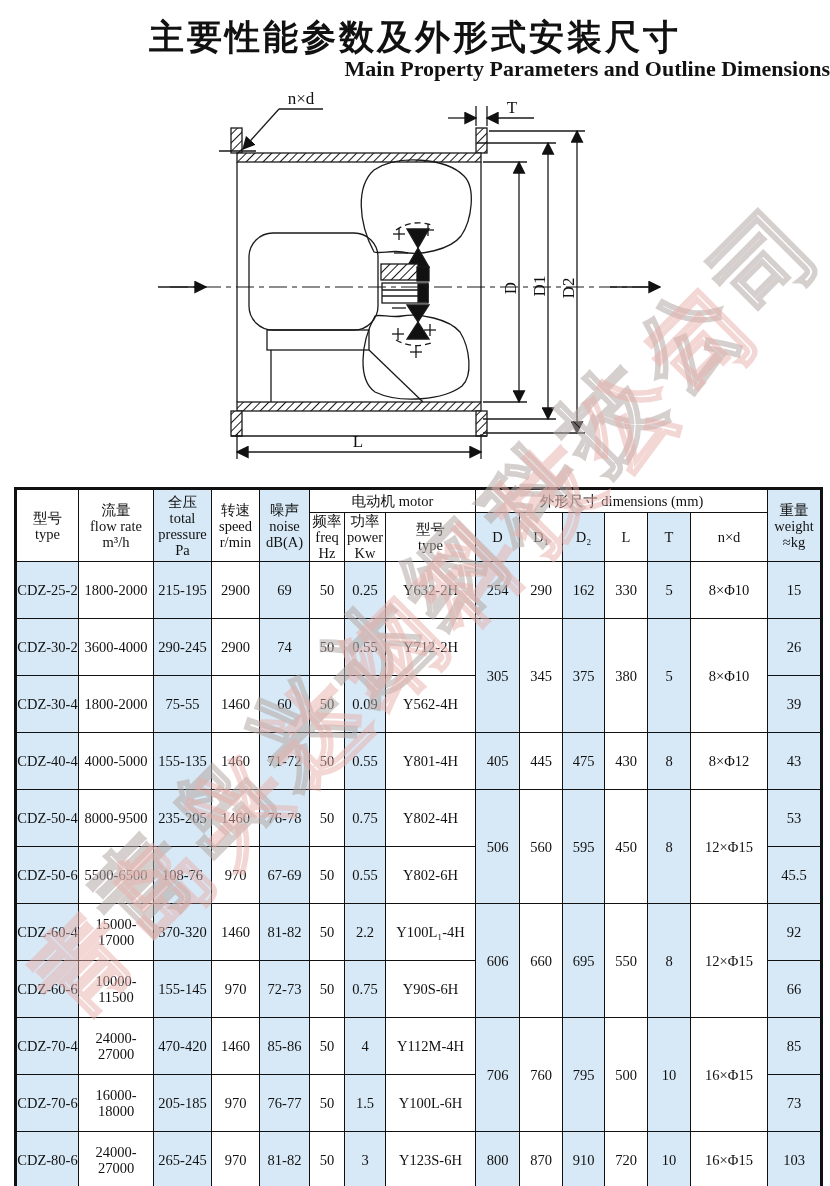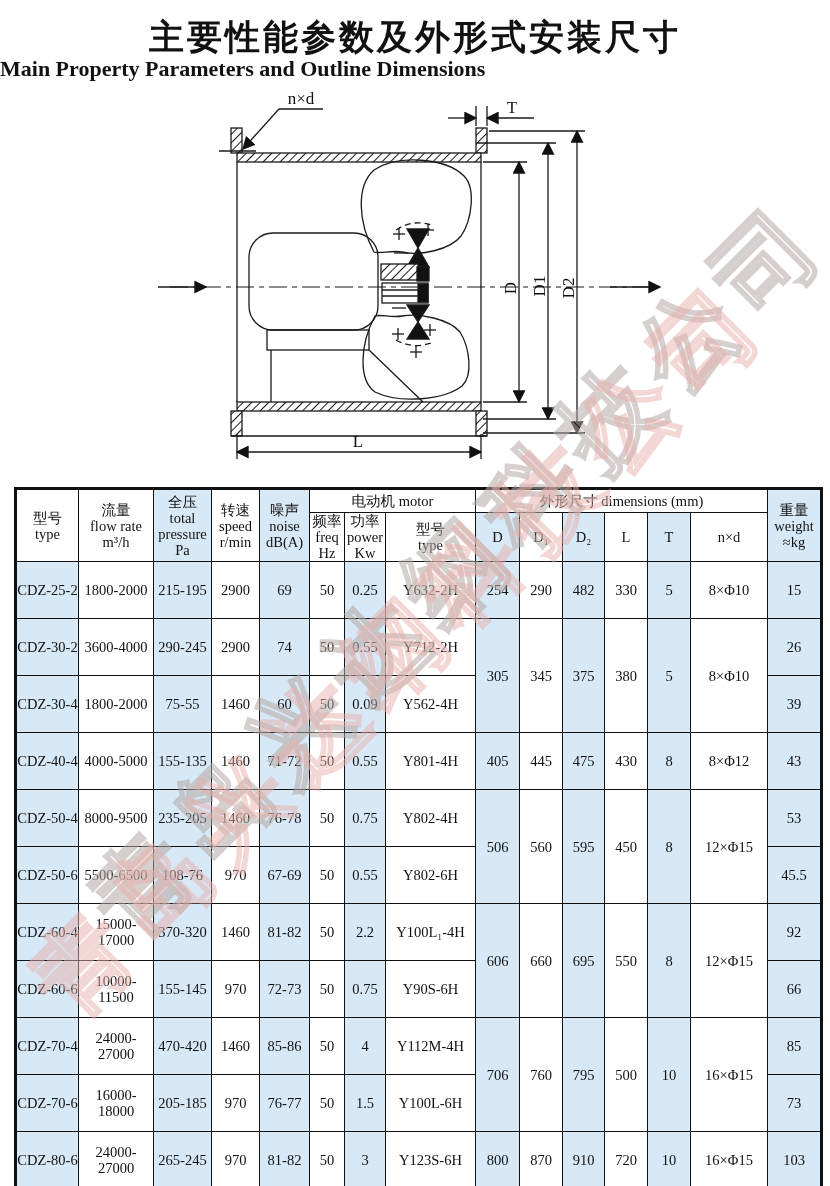--- a/index.html
+++ b/index.html
@@ -1,21 +1,21 @@
 <!DOCTYPE html>
 <html style="--cell-blue: #d7e9f6; --wm-gray: #b4a9a6; --wm-pink: #e8b0ac;"><head>
 <meta charset="utf-8">
 <style>
   html,body{margin:0;padding:0;}
   body{width:830px;height:1186px;background:#ffffff;position:relative;overflow:hidden;
        font-family:"Liberation Serif","DejaVu Serif",serif;color:#111;}
   .page-title-zh{position:absolute;top:14px;left:0;width:100%;text-align:center;
        font-family:"Liberation Sans","DejaVu Sans",sans-serif;font-weight:700;
        font-size:35px;letter-spacing:3px;}
-  .page-title-en{position:absolute;top:56px;left:0;width:100%;text-align:left;
+  .page-title-en{position:absolute;top:56px;left:0;width:100%;text-align:right;
        font-weight:700;font-size:22px;}
   #diagram{position:absolute;left:0;top:85px;}
   #diagram text{font-family:"Liberation Serif","DejaVu Serif",serif;font-size:17px;fill:#111;}
   table{position:absolute;left:14px;top:487px;border-collapse:collapse;table-layout:fixed;
         border:3px solid #111;}
   th,td{border:1.2px solid #111;text-align:center;vertical-align:middle;padding:0;
         font-weight:normal;font-size:14.5px;line-height:16px;background:#fff;}
   thead tr:first-child{height:24px;}
   thead tr:last-child{height:46px;}
   tbody tr{height:57px;}
@@ -243,21 +243,21 @@
         <td>
           <div>Y632-2H</div>
         </td>
         <td class="blue">
           <div>254</div>
         </td>
         <td>
           <div>290</div>
         </td>
         <td class="blue">
-          <div>482</div>
+          <div>162</div>
         </td>
         <td>
           <div>330</div>
         </td>
         <td class="blue">
           <div>5</div>
         </td>
         <td>
           <div>8×Φ10</div>
         </td>

